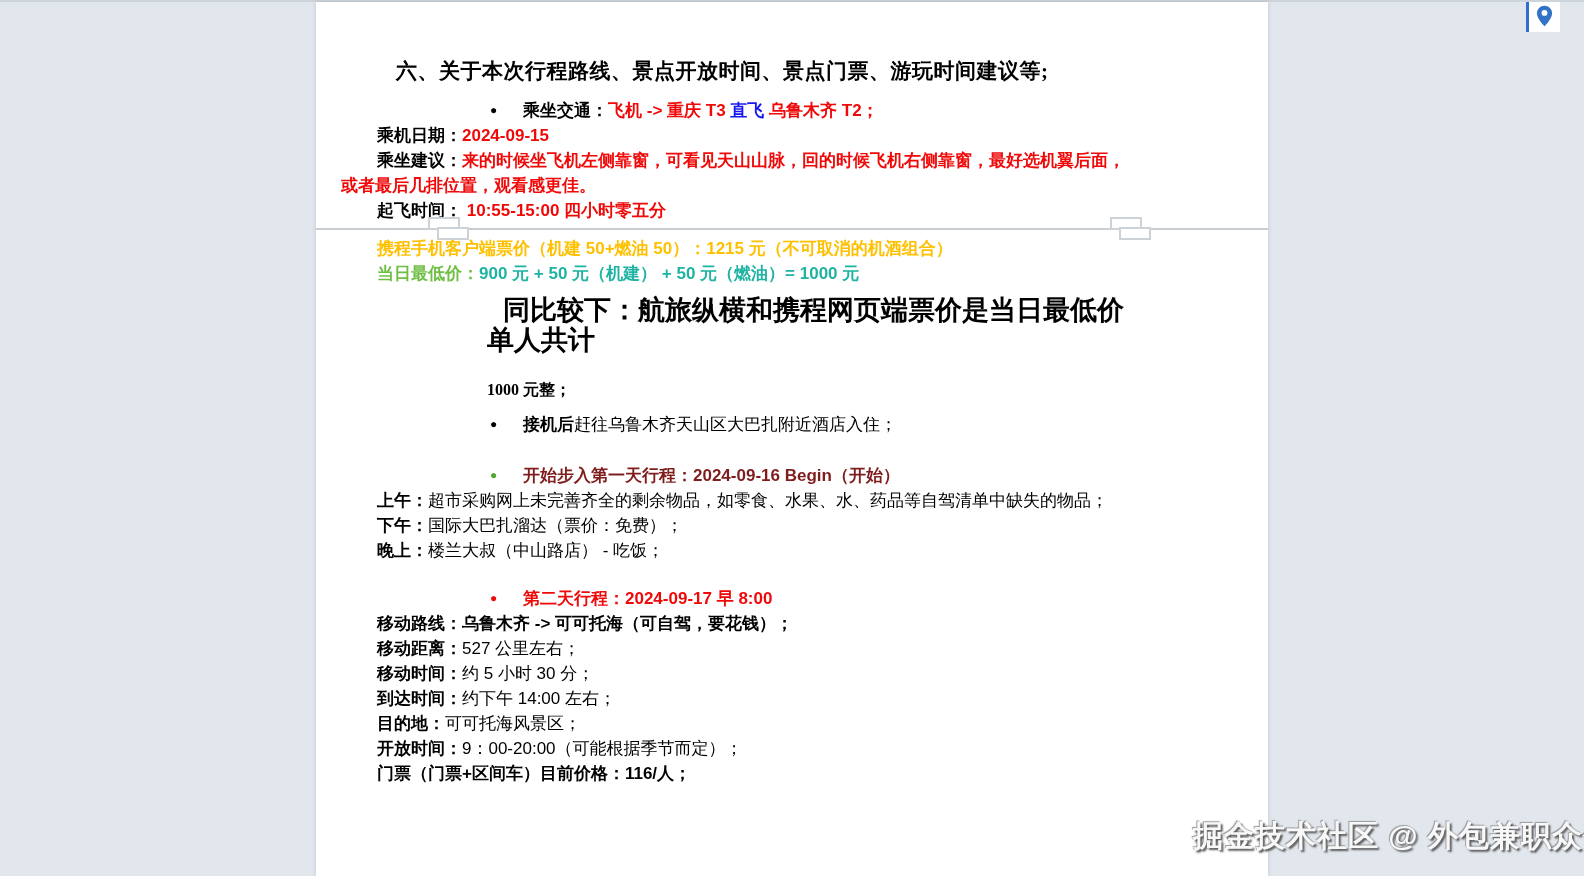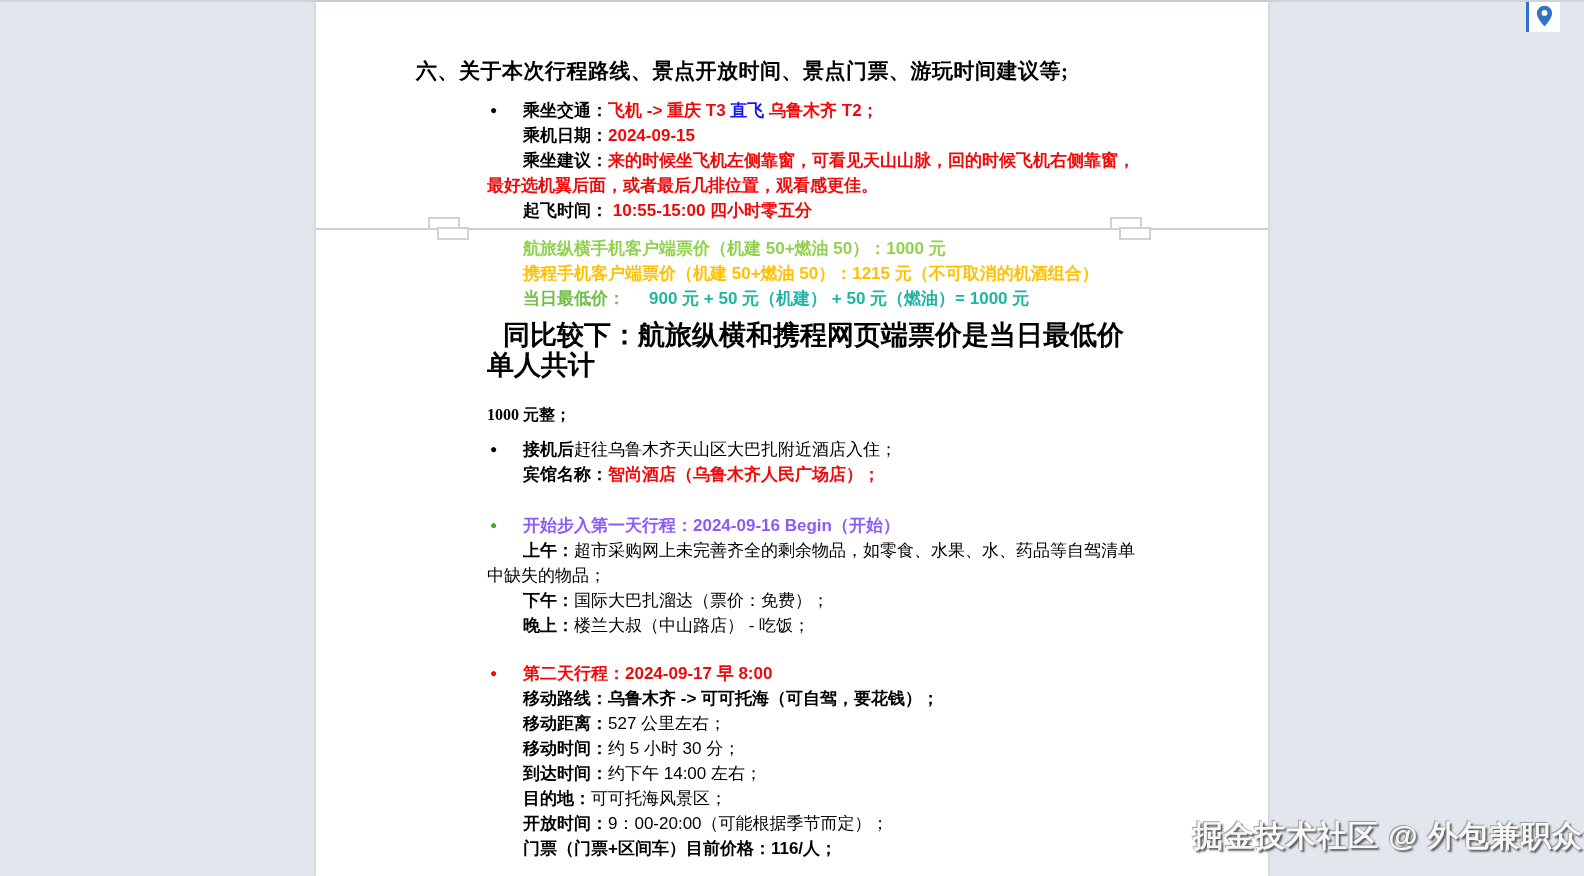--- a/index.html
+++ b/index.html
@@ -10,24 +10,24 @@
     color:#000;
   }
   .topline { position:absolute; top:0; left:0; width:100%; height:2px; background:#cdd4db; }
   .page {
     position:absolute; left:316px; top:2px; width:952px; height:874px;
     background:#ffffff; box-sizing:border-box; padding:56px 0 0 0;
     box-shadow:0 0 4px rgba(90,100,115,0.25);
   }
   .p { margin:0; padding:0 130px 0 171px; font-size:17px; line-height:25px; white-space:normal; }
   .p.title {
-    padding-left:100px; font-size:21px; line-height:26px; font-weight:bold;
+    padding-left:80px; font-size:21px; line-height:26px; font-weight:bold;
     font-family:"Liberation Serif", serif; margin-bottom:14px; letter-spacing:0.5px;
   }
-  .p.sub  { text-indent:36px; }
+  .p.sub  { text-indent:36px;padding-left:25px; }
   .p.big  {
     font-size:27px; line-height:30px; font-weight:bold;
     font-family:"Liberation Serif", serif; text-indent:16px; margin-top:9px;
   }
   .p.big2 {
     font-size:16px; line-height:30px; font-weight:bold;
     font-family:Liberation Serif, serif; margin-top:20px;
   }
   .p.mt7  { margin-top:7px; }
   .p.mt23 { margin-top:23px; }
@@ -39,22 +39,22 @@
   .bullet.green { color:#4ea72e; }
   .bullet.red   { color:#f00909; }
   
   .s-b    { font-weight:bold; }
   .s-r    { }
   .s-red  { color:#f00909; font-weight:bold; }
   .s-blue { color:#1616f2; font-weight:bold;text-align:right; }
   .s-lg   { color:#92d050; font-weight:bold; }
   .s-or   { color:#ffc000; font-weight:bold; }
   .s-g5   { color:#6fbf44; font-weight:bold; }
-  .s-tl   { color:#1fb3a3; font-weight:bold;margin-left:24px; }
-  .s-gd   { color:#8b5cf6; font-weight:bold; }
+  .s-tl   { color:#1fb3a3; font-weight:bold; }
+  .s-gd   { color:#7f1d1d; font-weight:bold; }
   
   .pbreak { position:relative; height:13px; margin:0; }
   .pbreak .line { position:absolute; left:0; right:0; top:5px; height:2px; background:#c9ced3; }
   .pbreak .corner { position:absolute; width:28px; height:9px; background:#ffffff; border:2px solid #cdd2d7; }
   .pbreak .c-l1 { left:112px; top:-6px; }
   .pbreak .c-l2 { left:121px; top:4px; }
   .pbreak .c-r1 { left:794px; top:-6px; }
   .pbreak .c-r2 { left:803px; top:4px; }
   
   .watermark {
@@ -83,27 +83,25 @@
       <p class="p sub"><span class="s-b">乘机日期：</span><span class="s-red">2024-09-15</span></p>
       <p class="p sub"><span class="s-b">乘坐建议：</span><span class="s-red">来的时候坐飞机左侧靠窗，可看见天山山脉，回的时候飞机右侧靠窗，最好选机翼后面，或者最后几排位置，观看感更佳。</span></p>
       <p class="p sub"><span class="s-b">起飞时间： </span><span class="s-red">10:55-15:00 四小时零五分</span></p>
       <div class="pbreak">
         <div class="line"></div>
         <div class="corner c-l1"></div>
         <div class="corner c-l2"></div>
         <div class="corner c-r1"></div>
         <div class="corner c-r2"></div>
       </div>
-      <p class="p sub"><span class="s-lg">航旅纵横手机客户端票价（机建 50+燃油 50）：1000 元</span></p>
       <p class="p sub"><span class="s-or">携程手机客户端票价（机建 50+燃油 50）：1215 元（不可取消的机酒组合）</span></p>
       <p class="p sub"><span class="s-g5">当日最低价：</span><span class="s-tl">900 元 + 50 元（机建）  + 50 元（燃油）= 1000 元</span></p>
       <p class="p big"><span class="s-b">同比较下：航旅纵横和携程网页端票价是当日最低价单人共计</span></p>
       <p class="p big2"><span class="s-b">1000 元整；</span></p>
       <p class="p li mt7"><span class="bullet black">●</span><span class="s-b">接机后</span><span class="s-r">赶往乌鲁木齐天山区大巴扎附近酒店入住；</span></p>
-      <p class="p sub"><span class="s-b">宾馆名称：</span><span class="s-red">智尚酒店（乌鲁木齐人民广场店）；</span></p>
       <p class="p li mt26"><span class="bullet green">●</span><span class="s-gd">开始步入第一天行程：2024-09-16 Begin（开始）</span></p>
       <p class="p sub"><span class="s-b">上午：</span><span class="s-r">超市采购网上未完善齐全的剩余物品，如零食、水果、水、药品等自驾清单中缺失的物品；</span></p>
       <p class="p sub"><span class="s-b">下午：</span><span class="s-r">国际大巴扎溜达（票价：免费）；</span></p>
       <p class="p sub"><span class="s-b">晚上：</span><span class="s-r">楼兰大叔（中山路店） - 吃饭；</span></p>
       <p class="p li mt23"><span class="bullet red">●</span><span class="s-red">第二天行程：2024-09-17 早 8:00</span></p>
       <p class="p sub"><span class="s-b">移动路线：</span><span class="s-b">乌鲁木齐 -&gt; 可可托海（可自驾，要花钱）；</span></p>
       <p class="p sub"><span class="s-b">移动距离：</span><span class="s-r">527 公里左右；</span></p>
       <p class="p sub"><span class="s-b">移动时间：</span><span class="s-r">约 5 小时 30 分；</span></p>
       <p class="p sub"><span class="s-b">到达时间：</span><span class="s-r">约下午 14:00 左右；</span></p>
       <p class="p sub"><span class="s-b">目的地：</span><span class="s-r">可可托海风景区；</span></p>

